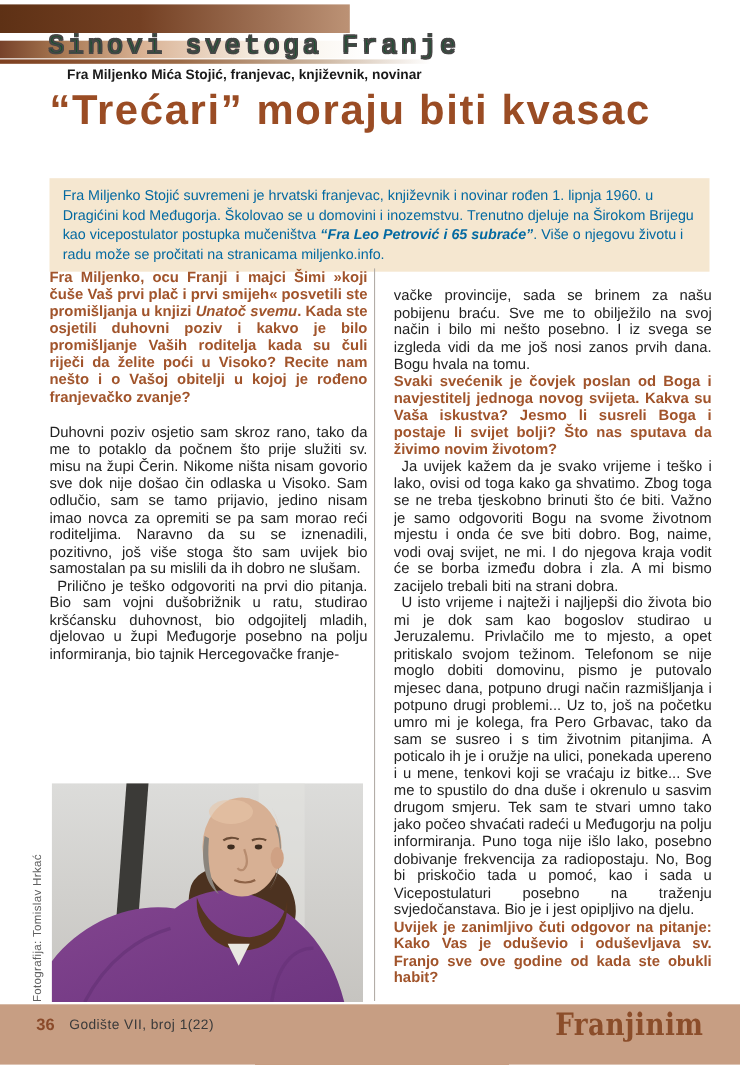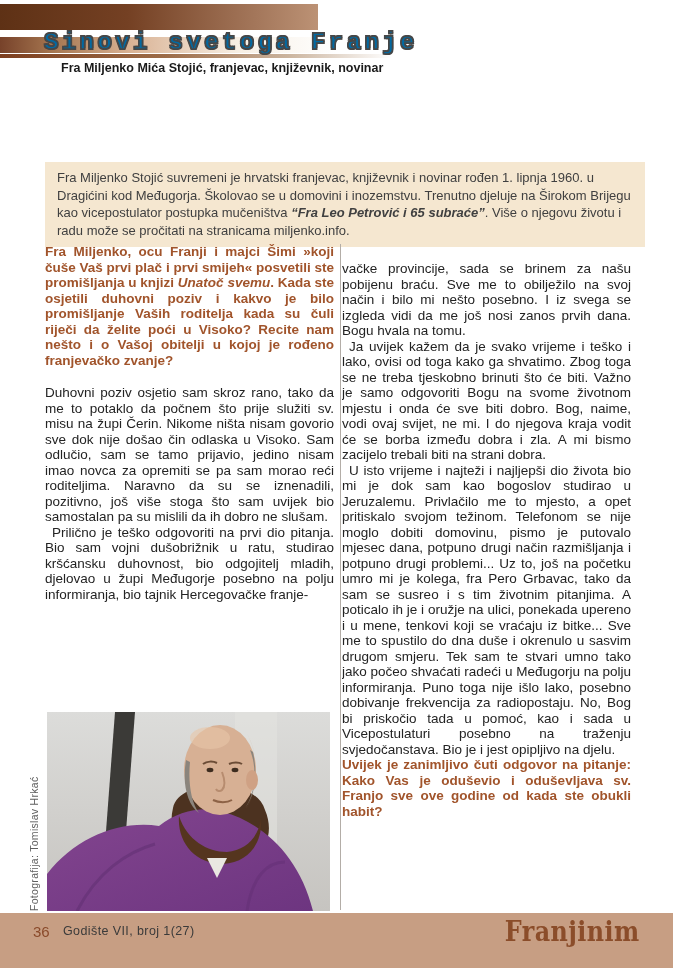--- a/index.html
+++ b/index.html
@@ -9,86 +9,88 @@
 
   
   .topbar{left:0;top:4px;width:318px;height:26px;
     background:linear-gradient(90deg,#5e3115 0%,#744023 40%,#a3765a 80%,#bc9275 100%);}
   .title-band{left:0;top:37px;width:432px;height:16px;
     background:linear-gradient(90deg,#77422a 0%,#a5754f 12%,#d9b294 30%,#f7efe4 55%,#ffffff 78%);}
   .title-underline{left:0;top:54px;width:412px;height:4px;
     background:linear-gradient(90deg,#7d3f1f 0%,#9c6b47 40%,#cbb49e 70%,rgba(255,255,255,0) 95%);}
   .section-title{left:44px;top:29px;width:560px;
     font-family:"Liberation Mono","DejaVu Sans Mono",monospace;
-    font-weight:bold;font-size:24px;letter-spacing:3.4px;color:#0369a1;
+    font-weight:normal;font-size:24px;letter-spacing:3.4px;color:#14532d;
     -webkit-text-stroke:1.3px #474747;
     text-shadow:1px 1px 0 #474747,-1px -1px 0 #474747,1px -1px 0 #474747,-1px 1px 0 #474747;}
   .kicker{left:45px;top:61px;width:560px;font-size:12.5px;font-weight:bold;color:#1a1a1a;margin-left:16px;}
   .headline{left:45px;top:82px;width:605px;font-size:38px;line-height:38px;
     font-weight:bold;color:#9a4c24;letter-spacing:1.5px;}
 
   
   .intro-box{left:45px;top:162px;width:576px;background:#f5e7d0;
-    padding:7px 12px 8px 12px;font-size:13px;line-height:17.5px;color:#404040;}
+    padding:7px 12px 8px 12px;font-size:13px;line-height:17.5px;color:#0369a1;}
   .intro-box .it{font-style:italic;}
   .intro-box .bd{font-weight:bold;}
 
   
-  .columns{left:45px;top:244px;width:602px;display:flex;gap:8px;}
+  .columns{left:45px;top:244px;width:602px;display:flex;gap:24px;}
   .col{width:289px;font-size:13.5px;line-height:15.5px;color:#232323;text-align:justify;}
   .col-left{height:466px;overflow:hidden;}
   .col-right{height:668px;overflow:hidden;}
   .col p{margin:0;}
   .col p.answer{text-indent:7px;}
   .col p.answer.cont{text-indent:0;margin-top:17px;}
   .col p.question{font-weight:bold;color:#a1542b;text-align:justify;}
   .col .it{font-style:italic;}
   .col-rule{left:340px;top:244px;width:1px;height:666px;background:#b3ada7;}
 
   
   .photo{left:47px;top:712px;width:283px;height:199px;}
   .photo svg{display:block;}
   .photo-caption{left:28px;top:712px;height:199px;width:15px;
     writing-mode:vertical-rl;transform:rotate(180deg);
     font-size:10.5px;color:#5f5f5f;letter-spacing:.3px;text-align:left;}
 
   
   .footer{left:0;top:913px;width:673px;height:55px;background:#c79e83;}
-  .page-number{left:33px;top:10px;font-size:15px;font-weight:normal;color:#8a4a2a;position:absolute;text-align:center;}
+  .page-number{left:33px;top:10px;font-size:15px;font-weight:bold;color:#8a4a2a;position:absolute;text-align:center;}
   .issue-label{left:63px;top:11px;font-size:12.5px;color:#3a3a3a;letter-spacing:.4px;position:absolute;}
   .brand{right:33px;top:2px;position:absolute;
     font-family:"DejaVu Serif","Liberation Serif",serif;
     font-size:28px;font-weight:bold;color:#8b4d2a;letter-spacing:.5px;
     transform:scaleX(.85);transform-origin:right top;}
 </style>
 </head>
 <body>
 
 <div class="abs topbar"></div>
 <div class="abs title-band"></div>
 <div class="abs title-underline"></div>
 <div class="abs section-title">Sinovi svetoga Franje</div>
 <div class="abs kicker">Fra Miljenko Mića Stojić, franjevac, književnik, novinar</div>
 <div class="abs headline">
+  <div>“Trećari” moraju biti kvasac</div>
 </div>
 
 <div class="abs intro-box">
   <span id="intro-text"><span>Fra Miljenko Stojić suvremeni je hrvatski franjevac, književnik i novinar rođen 1. lipnja 1960. u Dragićini kod Međugorja. Školovao se u domovini i inozemstvu. Trenutno djeluje na Širokom Brijegu kao vicepostulator postupka mučeništva </span><span class="it bd">“Fra Leo Petrović i 65 subraće”</span><span>. Više o njegovu životu i radu može se pročitati na stranicama miljenko.info.</span></span>
 </div>
 
 <div class="abs col-rule"></div>
 
 <div class="abs columns">
   <div class="col col-left">
       <p class="question"><span>Fra Miljenko, ocu Franji i majci Šimi »koji čuše Vaš prvi plač i prvi smijeh« posvetili ste promišljanja u knjizi </span><span class="it">Unatoč svemu</span><span>. Kada ste osjetili duhovni poziv i kakvo je bilo promišljanje Vaših roditelja kada su čuli riječi da želite poći u Visoko? Recite nam nešto i o Vašoj obitelji u kojoj je rođeno franjevačko zvanje?</span></p>
       <p class="answer cont"><span>Duhovni poziv osjetio sam skroz rano, tako da me to potaklo da počnem što prije služiti sv. misu na župi Čerin. Nikome ništa nisam govorio sve dok nije došao čin odlaska u Visoko. Sam odlučio, sam se tamo prijavio, jedino nisam imao novca za opremiti se pa sam morao reći roditeljima. Naravno da su se iznenadili, pozitivno, još više stoga što sam uvijek bio samostalan pa su mislili da ih dobro ne slušam.</span></p>
       <p class="answer"><span>Prilično je teško odgovoriti na prvi dio pitanja. Bio sam vojni dušobrižnik u ratu, studirao kršćansku duhovnost, bio odgojitelj mladih, djelovao u župi Međugorje posebno na polju informiranja, bio tajnik Hercegovačke franje-</span></p>
     </div>
   <div class="col col-right">
       <p class="answer cont"><span>vačke provincije, sada se brinem za našu pobijenu braću. Sve me to obilježilo na svoj način i bilo mi nešto posebno. I iz svega se izgleda vidi da me još nosi zanos prvih dana. Bogu hvala na tomu.</span></p>
+      <p class="question"><span>Svaki svećenik je čovjek poslan od Boga i navjestitelj jednoga novog svijeta. Kakva su Vaša iskustva? Jesmo li susreli Boga i postaje li svijet bolji? Što nas sputava da živimo novim životom?</span></p>
       <p class="answer"><span>Ja uvijek kažem da je svako vrijeme i teško i lako, ovisi od toga kako ga shvatimo. Zbog toga se ne treba tjeskobno brinuti što će biti. Važno je samo odgovoriti Bogu na svome životnom mjestu i onda će sve biti dobro. Bog, naime, vodi ovaj svijet, ne mi. I do njegova kraja vodit će se borba između dobra i zla. A mi bismo zacijelo trebali biti na strani dobra.</span></p>
       <p class="answer"><span>U isto vrijeme i najteži i najljepši dio života bio mi je dok sam kao bogoslov studirao u Jeruzalemu. Privlačilo me to mjesto, a opet pritiskalo svojom težinom. Telefonom se nije moglo dobiti domovinu, pismo je putovalo mjesec dana, potpuno drugi način razmišljanja i potpuno drugi problemi... Uz to, još na početku umro mi je kolega, fra Pero Grbavac, tako da sam se susreo i s tim životnim pitanjima. A poticalo ih je i oružje na ulici, ponekada upereno i u mene, tenkovi koji se vraćaju iz bitke... Sve me to spustilo do dna duše i okrenulo u sasvim drugom smjeru. Tek sam te stvari umno tako jako počeo shvaćati radeći u Međugorju na polju informiranja. Puno toga nije išlo lako, posebno dobivanje frekvencija za radiopostaju. No, Bog bi priskočio tada u pomoć, kao i sada u Vicepostulaturi posebno na traženju svjedočanstava. Bio je i jest opipljivo na djelu.</span></p>
       <p class="question"><span>Uvijek je zanimljivo čuti odgovor na pitanje: Kako Vas je oduševio i oduševljava sv. Franjo sve ove godine od kada ste obukli habit?</span></p>
     </div>
 </div>
 
 <div class="abs photo">
   <svg width="283" height="199" viewBox="0 0 283 199">
     <defs>
       <linearGradient id="bgGrad" x1="0" y1="0" x2="0" y2="1">
@@ -126,15 +128,15 @@
     <ellipse cx="163" cy="58" rx="3.4" ry="2.2" fill="#3d2c1f"></ellipse>
     <ellipse cx="188" cy="58" rx="3.4" ry="2.2" fill="#3d2c1f"></ellipse>
     <path d="M175,60 C178,68 179,74 175,78 C173,80 170,79 169,77" stroke="#b78c6f" stroke-width="2" fill="none"></path>
     <path d="M166,88 C172,91 180,91 185,88" stroke="#8d6246" stroke-width="2" fill="none"></path>
   </svg>
 </div>
 <div class="abs photo-caption">Fotografija: Tomislav Hrkać</div>
 
 <div class="abs footer">
   <span class="page-number">36</span>
-  <span class="issue-label">Godište VII, broj 1(27)</span>
+  <span class="issue-label">Godište VII, broj 1(22)</span>
   <span class="brand">Franjinim</span>
 </div>
 
 </body></html>

